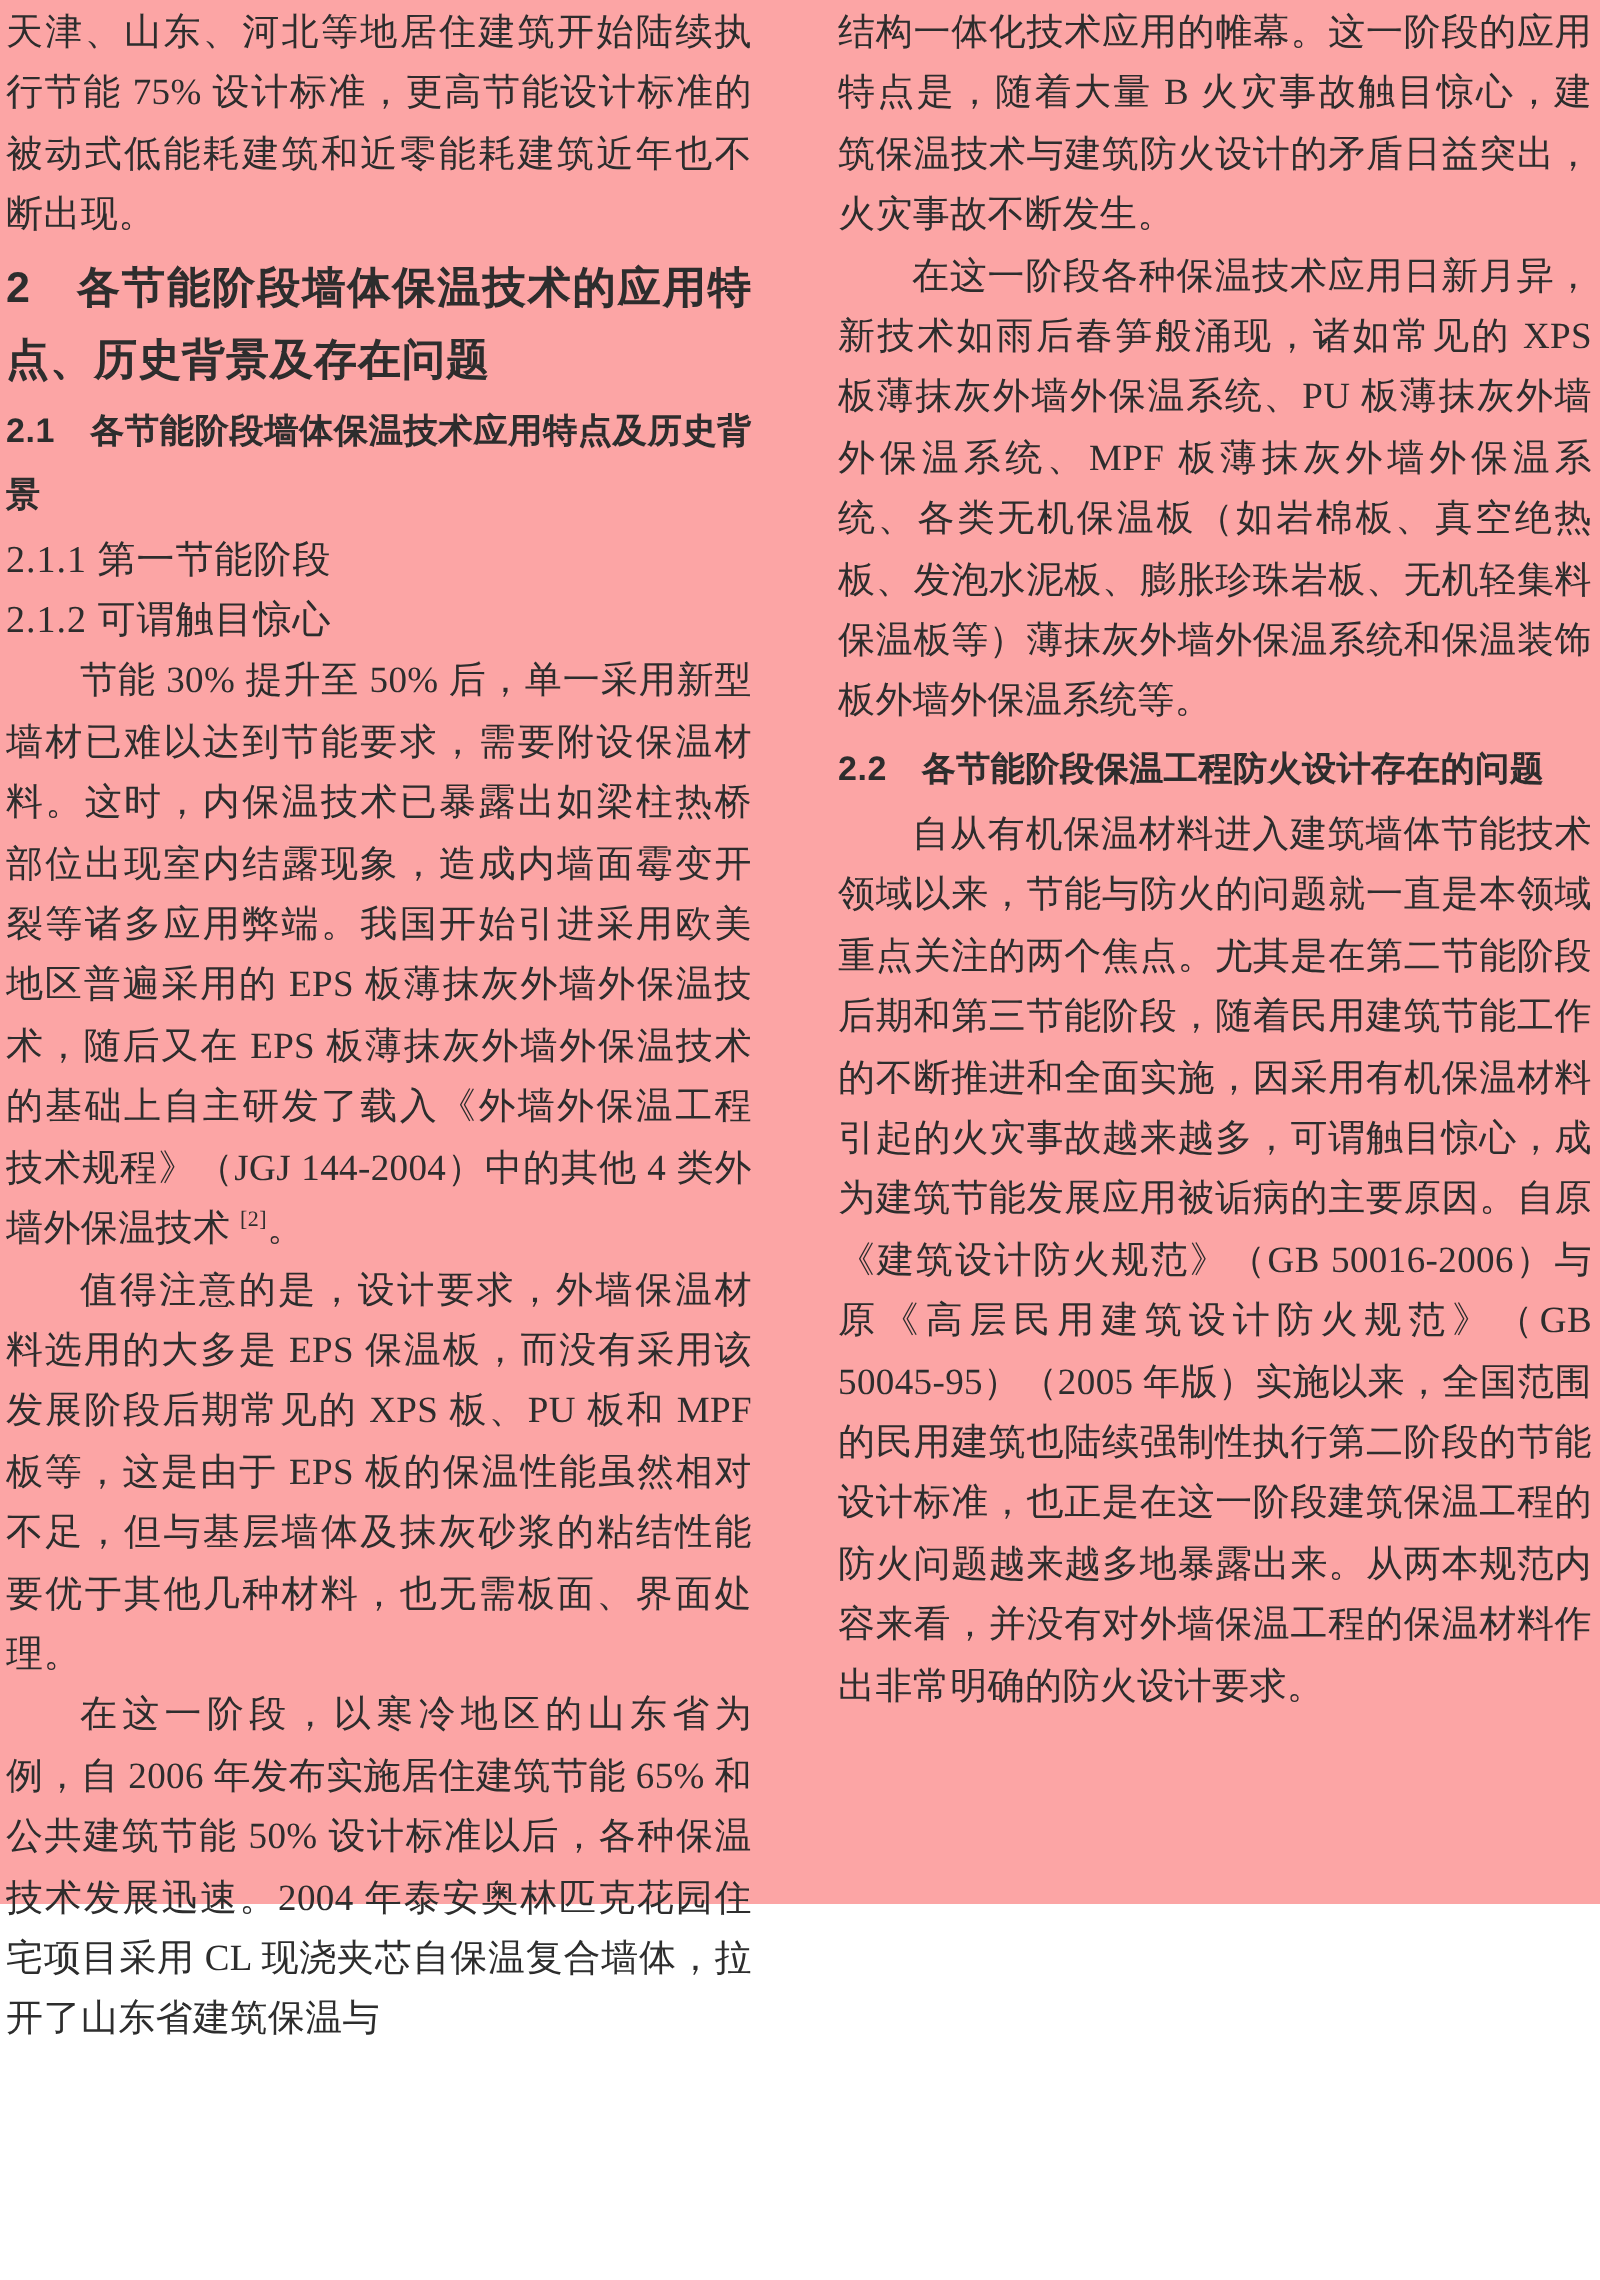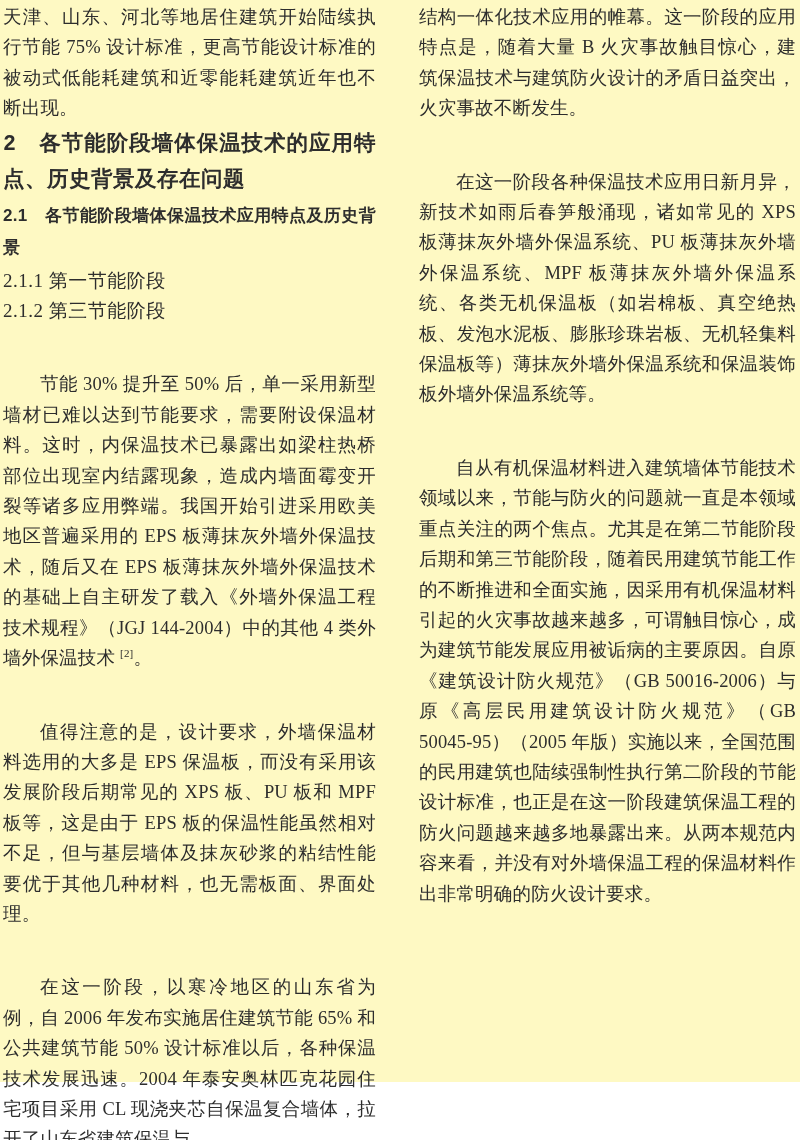--- a/index.html
+++ b/index.html
@@ -10,43 +10,43 @@
   body {
     width: 800px;
     height: 1140px;
     overflow: hidden;
     font-family: "Liberation Serif", serif;
     color: #2d2d2d;
   }
   .page {
     position: relative;
     width: 800px;
-    height: 1082px;
-    background: #fef9c3;
+    height: 952px;
+    background: #fca5a5;
   }
   .col {
     position: absolute;
     top: 2px;
     text-align: justify;
     text-justify: inter-ideograph;
   }
   .col-left  { left: 3px;   width: 373px; }
   .col-right { left: 419px; width: 377px; }
 
   p { margin: 0; padding: 0; }
 
   .body-para {
     font-size: 18.5px;
     line-height: 30.4px;
     letter-spacing: 0.2px;
   }
-  .indent { text-indent: 2em; margin-top: 43px; }
+  .indent { text-indent: 2em; }
 
   .h2 {
-    font-family: Liberation Mono, monospace;
+    font-family: Liberation Sans, sans-serif;
     font-weight: 700;
     font-size: 21.5px;
     line-height: 36px;
     letter-spacing: 0.5px;
     margin: 2px 0 2px 0;
   }
   .h3 {
     font-family: Liberation Sans, sans-serif;
     font-weight: 700;
     font-size: 17px;
@@ -73,34 +73,35 @@
   <div class="col col-left">
     <p class="body-para">天津、山东、河北等地居住建筑开始陆续执行节能 75% 设计标准，更高节能设计标准的被动式低能耗建筑和近零能耗建筑近年也不断出现。</p>
 
     <p class="h2">2　各节能阶段墙体保温技术的应用特点、历史背景及存在问题</p>
 
     <p class="h3">2.1　各节能阶段墙体保温技术应用特点及历史背景</p>
 
     <p class="h4">2.1.1 第一节能阶段</p>
 
 
-    <p class="h4">2.1.2 第三节能阶段</p>
+    <p class="h4">2.1.2 可谓触目惊心</p>
 
     <p class="body-para indent"><span>节能 30% 提升至 50% 后，单一采用新型墙材已难以达到节能要求，需要附设保温材料。这时，内保温技术已暴露出如梁柱热桥部位出现室内结露现象，造成内墙面霉变开裂等诸多应用弊端。我国开始引进采用欧美地区普遍采用的 EPS 板薄抹灰外墙外保温技术，随后又在 EPS 板薄抹灰外墙外保温技术的基础上自主研发了载入《外墙外保温工程技术规程》（JGJ 144-2004）中的其他 4 类外墙外保温技术 </span><span class="ref-sup">[2]</span><span>。</span></p>
 
     <p class="body-para indent">值得注意的是，设计要求，外墙保温材料选用的大多是 EPS 保温板，而没有采用该发展阶段后期常见的 XPS 板、PU 板和 MPF 板等，这是由于 EPS 板的保温性能虽然相对不足，但与基层墙体及抹灰砂浆的粘结性能要优于其他几种材料，也无需板面、界面处理。</p>
 
     <p class="body-para indent">在这一阶段，以寒冷地区的山东省为例，自 2006 年发布实施居住建筑节能 65% 和公共建筑节能 50% 设计标准以后，各种保温技术发展迅速。2004 年泰安奥林匹克花园住宅项目采用 CL 现浇夹芯自保温复合墙体，拉开了山东省建筑保温与</p>
   </div>
 
   <div class="col col-right">
     <p class="body-para">结构一体化技术应用的帷幕。这一阶段的应用特点是，随着大量 B 火灾事故触目惊心，建筑保温技术与建筑防火设计的矛盾日益突出，火灾事故不断发生。</p>
 
 
     <p class="body-para indent">在这一阶段各种保温技术应用日新月异，新技术如雨后春笋般涌现，诸如常见的 XPS 板薄抹灰外墙外保温系统、PU 板薄抹灰外墙外保温系统、MPF 板薄抹灰外墙外保温系统、各类无机保温板（如岩棉板、真空绝热板、发泡水泥板、膨胀珍珠岩板、无机轻集料保温板等）薄抹灰外墙外保温系统和保温装饰板外墙外保温系统等。</p>
 
 
+    <p class="h3">2.2　各节能阶段保温工程防火设计存在的问题</p>
 
     <p class="body-para indent">自从有机保温材料进入建筑墙体节能技术领域以来，节能与防火的问题就一直是本领域重点关注的两个焦点。尤其是在第二节能阶段后期和第三节能阶段，随着民用建筑节能工作的不断推进和全面实施，因采用有机保温材料引起的火灾事故越来越多，可谓触目惊心，成为建筑节能发展应用被诟病的主要原因。自原《建筑设计防火规范》（GB 50016-2006）与原《高层民用建筑设计防火规范》（GB 50045-95）（2005 年版）实施以来，全国范围的民用建筑也陆续强制性执行第二阶段的节能设计标准，也正是在这一阶段建筑保温工程的防火问题越来越多地暴露出来。从两本规范内容来看，并没有对外墙保温工程的保温材料作出非常明确的防火设计要求。</p>
 
   </div>
 
 </div>
 
 </body></html>

